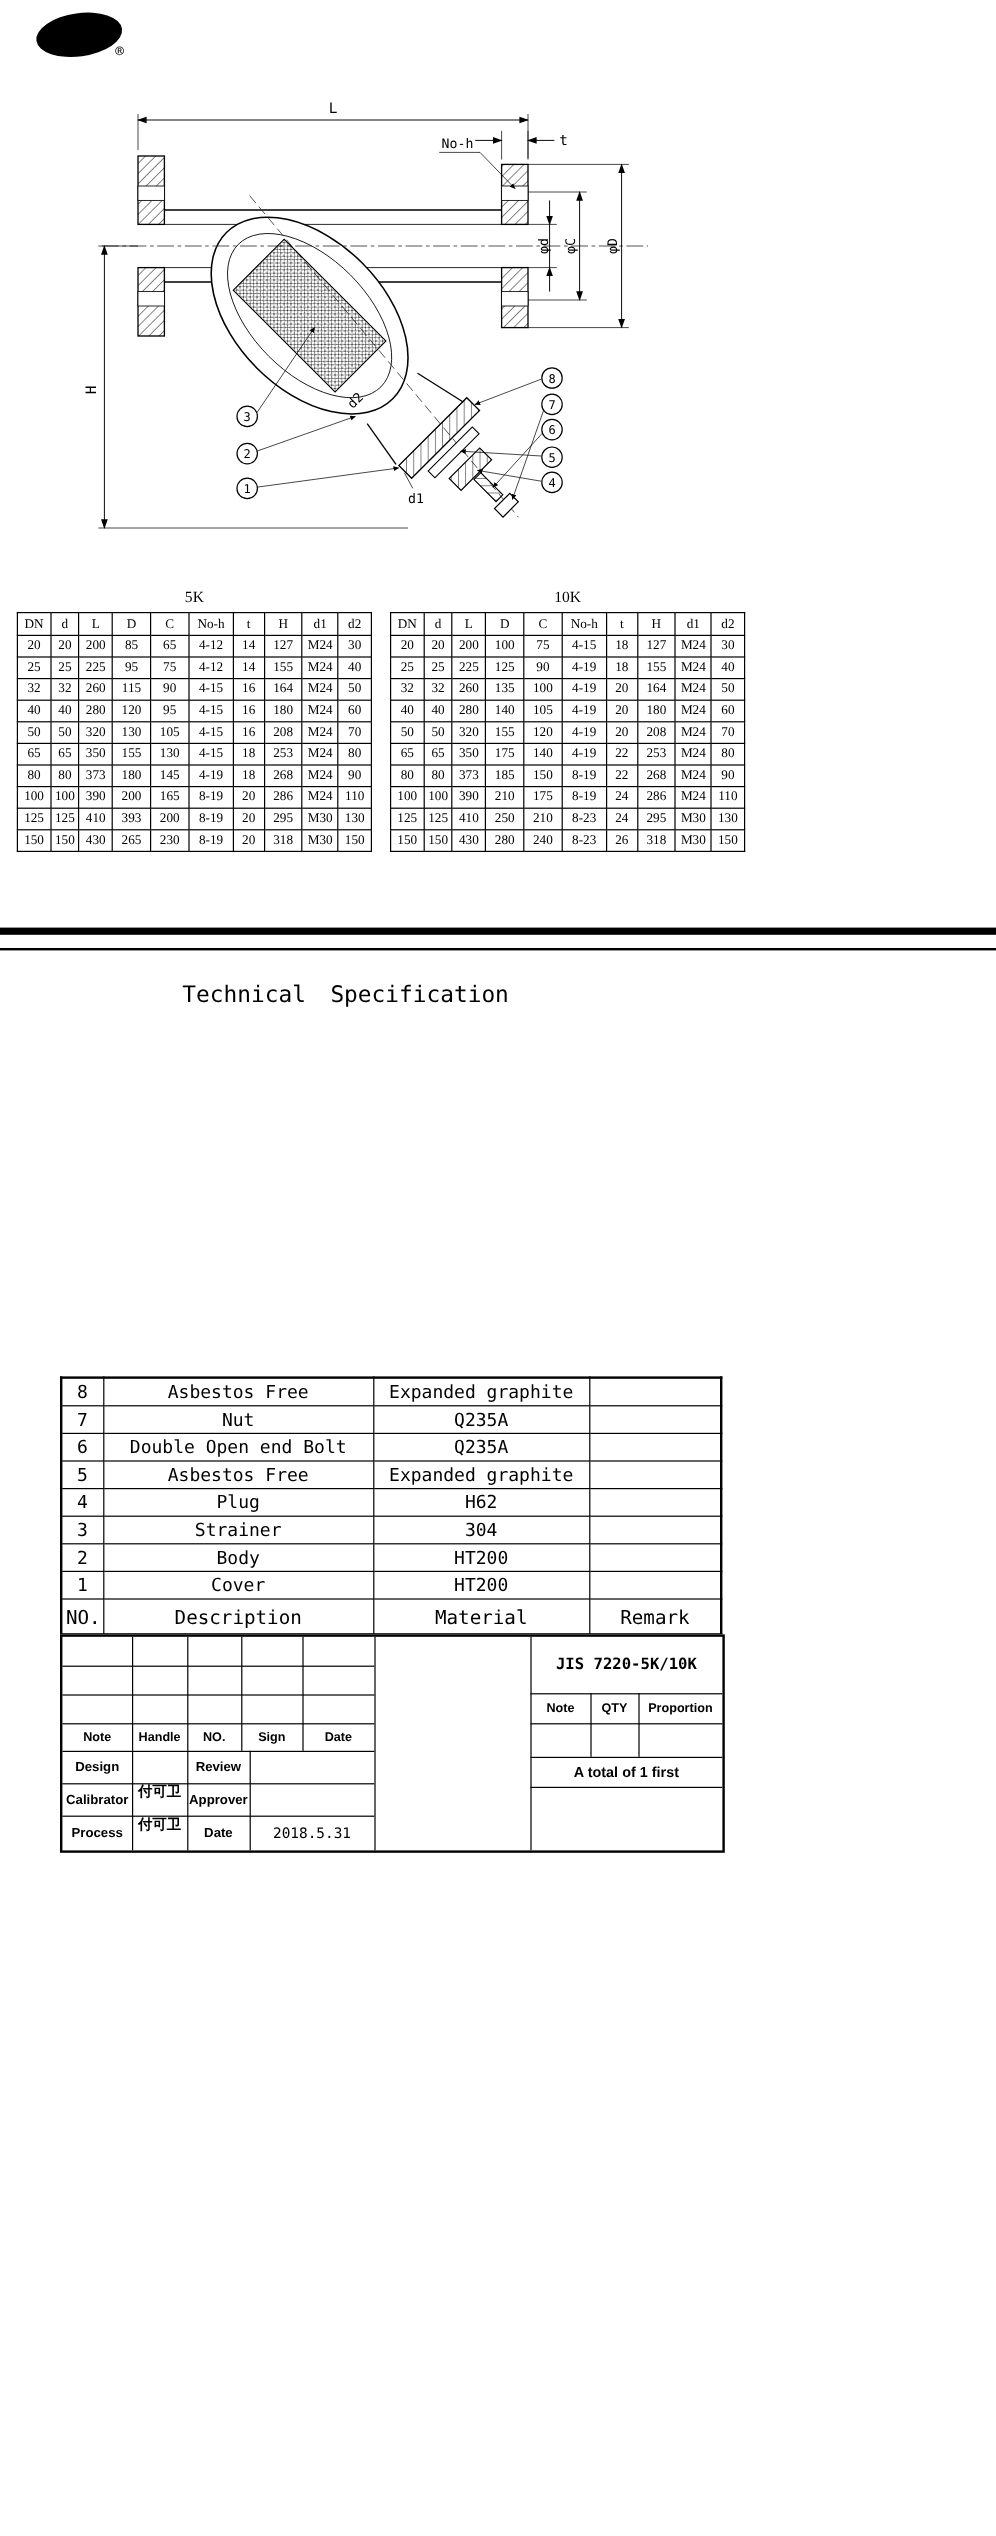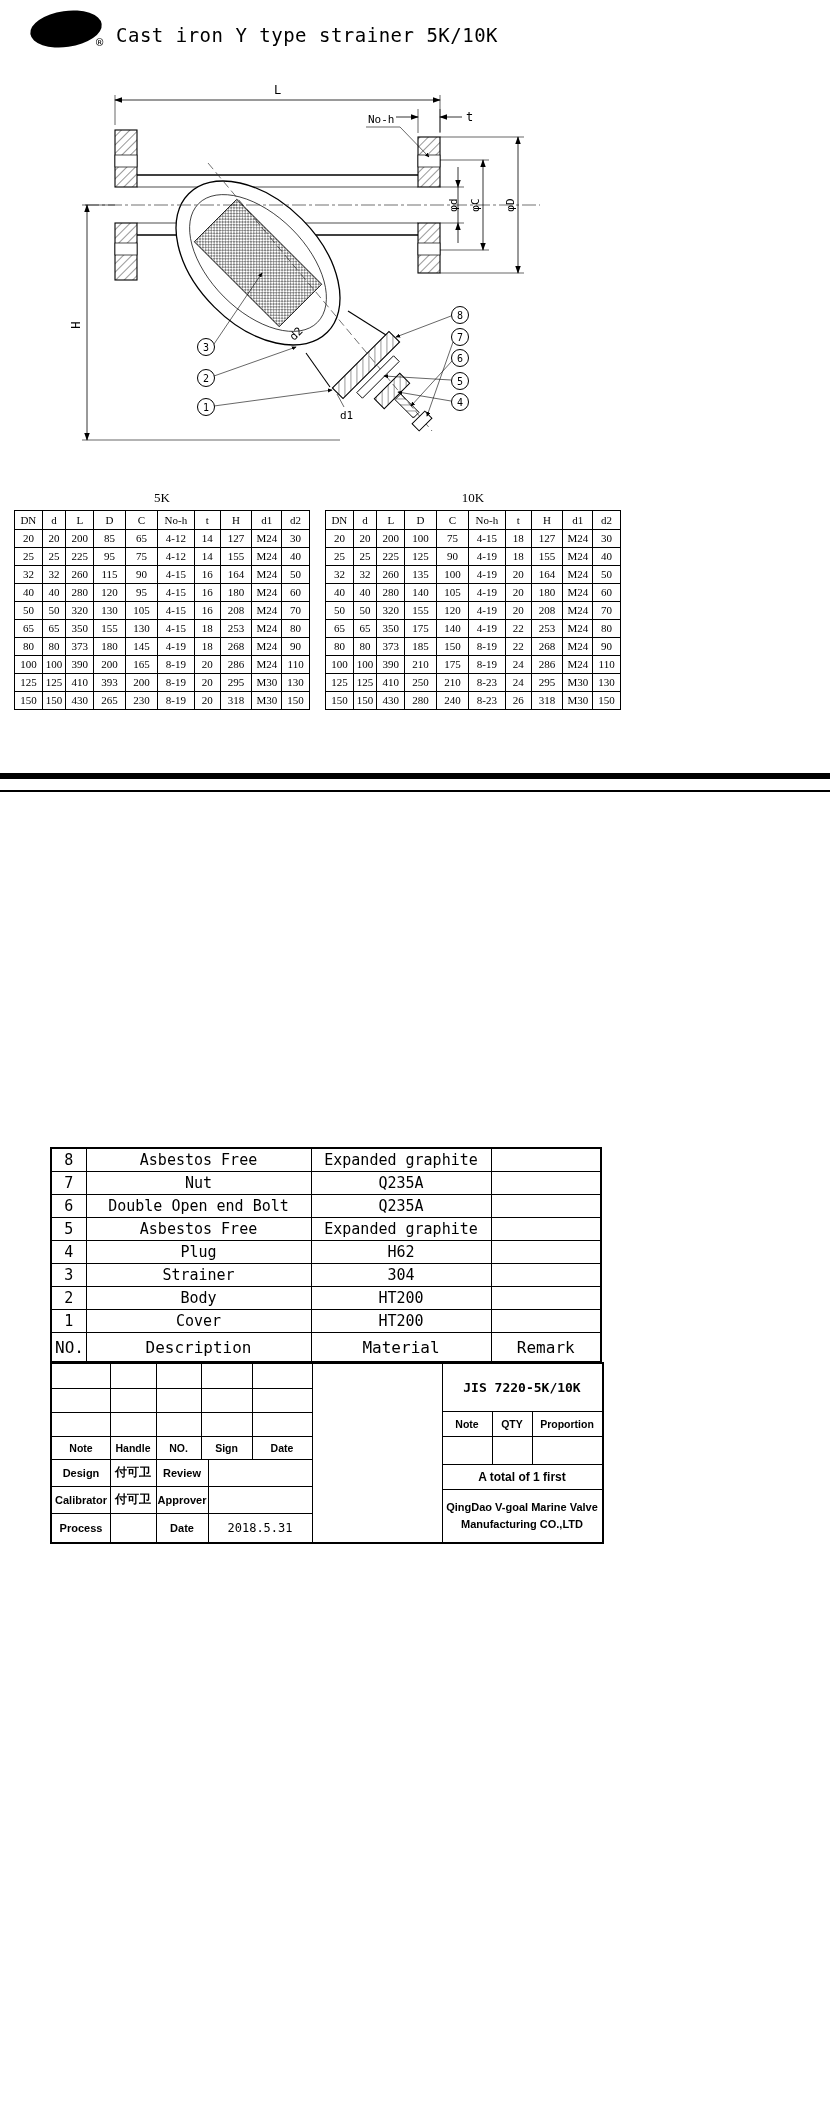--- a/index.html
+++ b/index.html
@@ -30,39 +30,38 @@
      font-size:15px;font-family:"DejaVu Sans Mono",monospace;border:2px solid #000;}
   table.parts-table td{border:1px solid #000;height:22px;text-align:center;
      padding:0 3px;overflow:hidden;white-space:nowrap;}
   table.parts-table tr.parts-header td{height:28px;font-size:16px;}
   
   .title-block{position:absolute;border:2px solid #000;background:#fff;}
   .vline{position:absolute;width:0;border-left:1px solid #000;}
   .hline{position:absolute;height:0;border-top:1px solid #000;}
   .tb-small{font-size:10.5px;font-family:"Liberation Sans",sans-serif;font-weight:bold;}
   .tb-label{font-size:11px;font-family:"Liberation Sans",sans-serif;font-weight:bold;}
-  .tb-sign{font-size:12px;font-family:Liberation Sans, sans-serif;font-weight:bold;}
+  .tb-sign{font-size:12px;font-family:Liberation Sans, sans-serif;font-weight:bold;margin-top:21px;}
   .drawing-word{font-size:20px;letter-spacing:3px;}
   .doc-number{font-size:13px;font-weight:bold;}
   .total-note{font-size:12px;font-family:"Liberation Sans",sans-serif;font-weight:bold;}
   .company{font-size:11px;font-family:"Liberation Sans",sans-serif;font-weight:bold;
      text-align:center;line-height:1.5;}
   svg text{font-family:"DejaVu Sans Mono",monospace;fill:#000;}
 </style>
 </head>
 <body>
 
 <div class="page">
 
   <svg class="abs" style="left:26px;top:6px" width="84" height="50" viewBox="0 0 84 50">
     <ellipse cx="40" cy="23" rx="36" ry="18" fill="#000" transform="rotate(-8 40 23)"></ellipse>
     <text x="40" y="30" text-anchor="middle" font-size="21" font-style="italic" font-weight="bold" fill="#fff">VG</text>
   </svg>
   <span class="abs reg-mark" style="left:96px;top:36px">®</span>
-  <div class="abs page-title" style="left:116px;top:24px">Cast iron Y type strainer 5K/10K</div>
 
   <svg class="abs" style="left:40px;top:75px" width="520" height="400" viewBox="0 0 520 400">
     <defs>
       <pattern id="hatch" width="6" height="6" patternUnits="userSpaceOnUse" patternTransform="rotate(45)">
         <line x1="0" y1="0" x2="0" y2="6" stroke="#000" stroke-width="0.8"></line>
       </pattern>
       <pattern id="mesh" width="4" height="4" patternUnits="userSpaceOnUse">
         <path d="M0 0L4 4M4 0L0 4" stroke="#000" stroke-width="0.5"></path>
       </pattern>
       <marker id="arr" viewBox="0 0 10 10" refX="9" refY="5" markerWidth="10" markerHeight="10" orient="auto-start-reverse">
@@ -513,20 +512,21 @@
           <td>318</td>
           <td>M30</td>
           <td>150</td>
         </tr>
       </tbody>
   </table>
 
   <div class="rule-thick" style="top:773px"></div>
   <div class="rule-thin" style="top:790px"></div>
 
+  <div class="abs spec-title" style="left:118px;top:818px;width:340px">Technical Specification</div>
 
   <table class="abs parts-table" style="left:50px;top:1147px">
     <colgroup>
         <col style="width:35px">
         <col style="width:225px">
         <col style="width:180px">
         <col style="width:110px">
       </colgroup>
     <tbody>
         <tr>
@@ -633,19 +633,15 @@
     <div class="hline" style="left:390px;top:100px;width:160px"></div>
     <div class="hline" style="left:390px;top:125px;width:160px"></div>
     <div class="vline" style="left:440px;top:47px;height:53px"></div>
     <div class="vline" style="left:480px;top:47px;height:53px"></div>
 
     <div class="cell doc-number" style="left:390px;top:0;width:160px;height:47px">JIS 7220-5K/10K</div>
     <div class="cell tb-small" style="left:390px;top:47px;width:50px;height:25px">Note</div>
     <div class="cell tb-small" style="left:440px;top:47px;width:40px;height:25px">QTY</div>
     <div class="cell tb-small" style="left:480px;top:47px;width:70px;height:25px">Proportion</div>
     <div class="cell total-note" style="left:390px;top:100px;width:160px;height:25px">A total of 1 first</div>
-    <div class="cell company" style="left:390px;top:125px;width:160px;height:53px;flex-direction:column">
-      <div>QingDao V-goal Marine Valve</div>
-      <div>Manufacturing CO.,LTD</div>
-    </div>
   </div>
 
 </div>
 
 </body></html>

